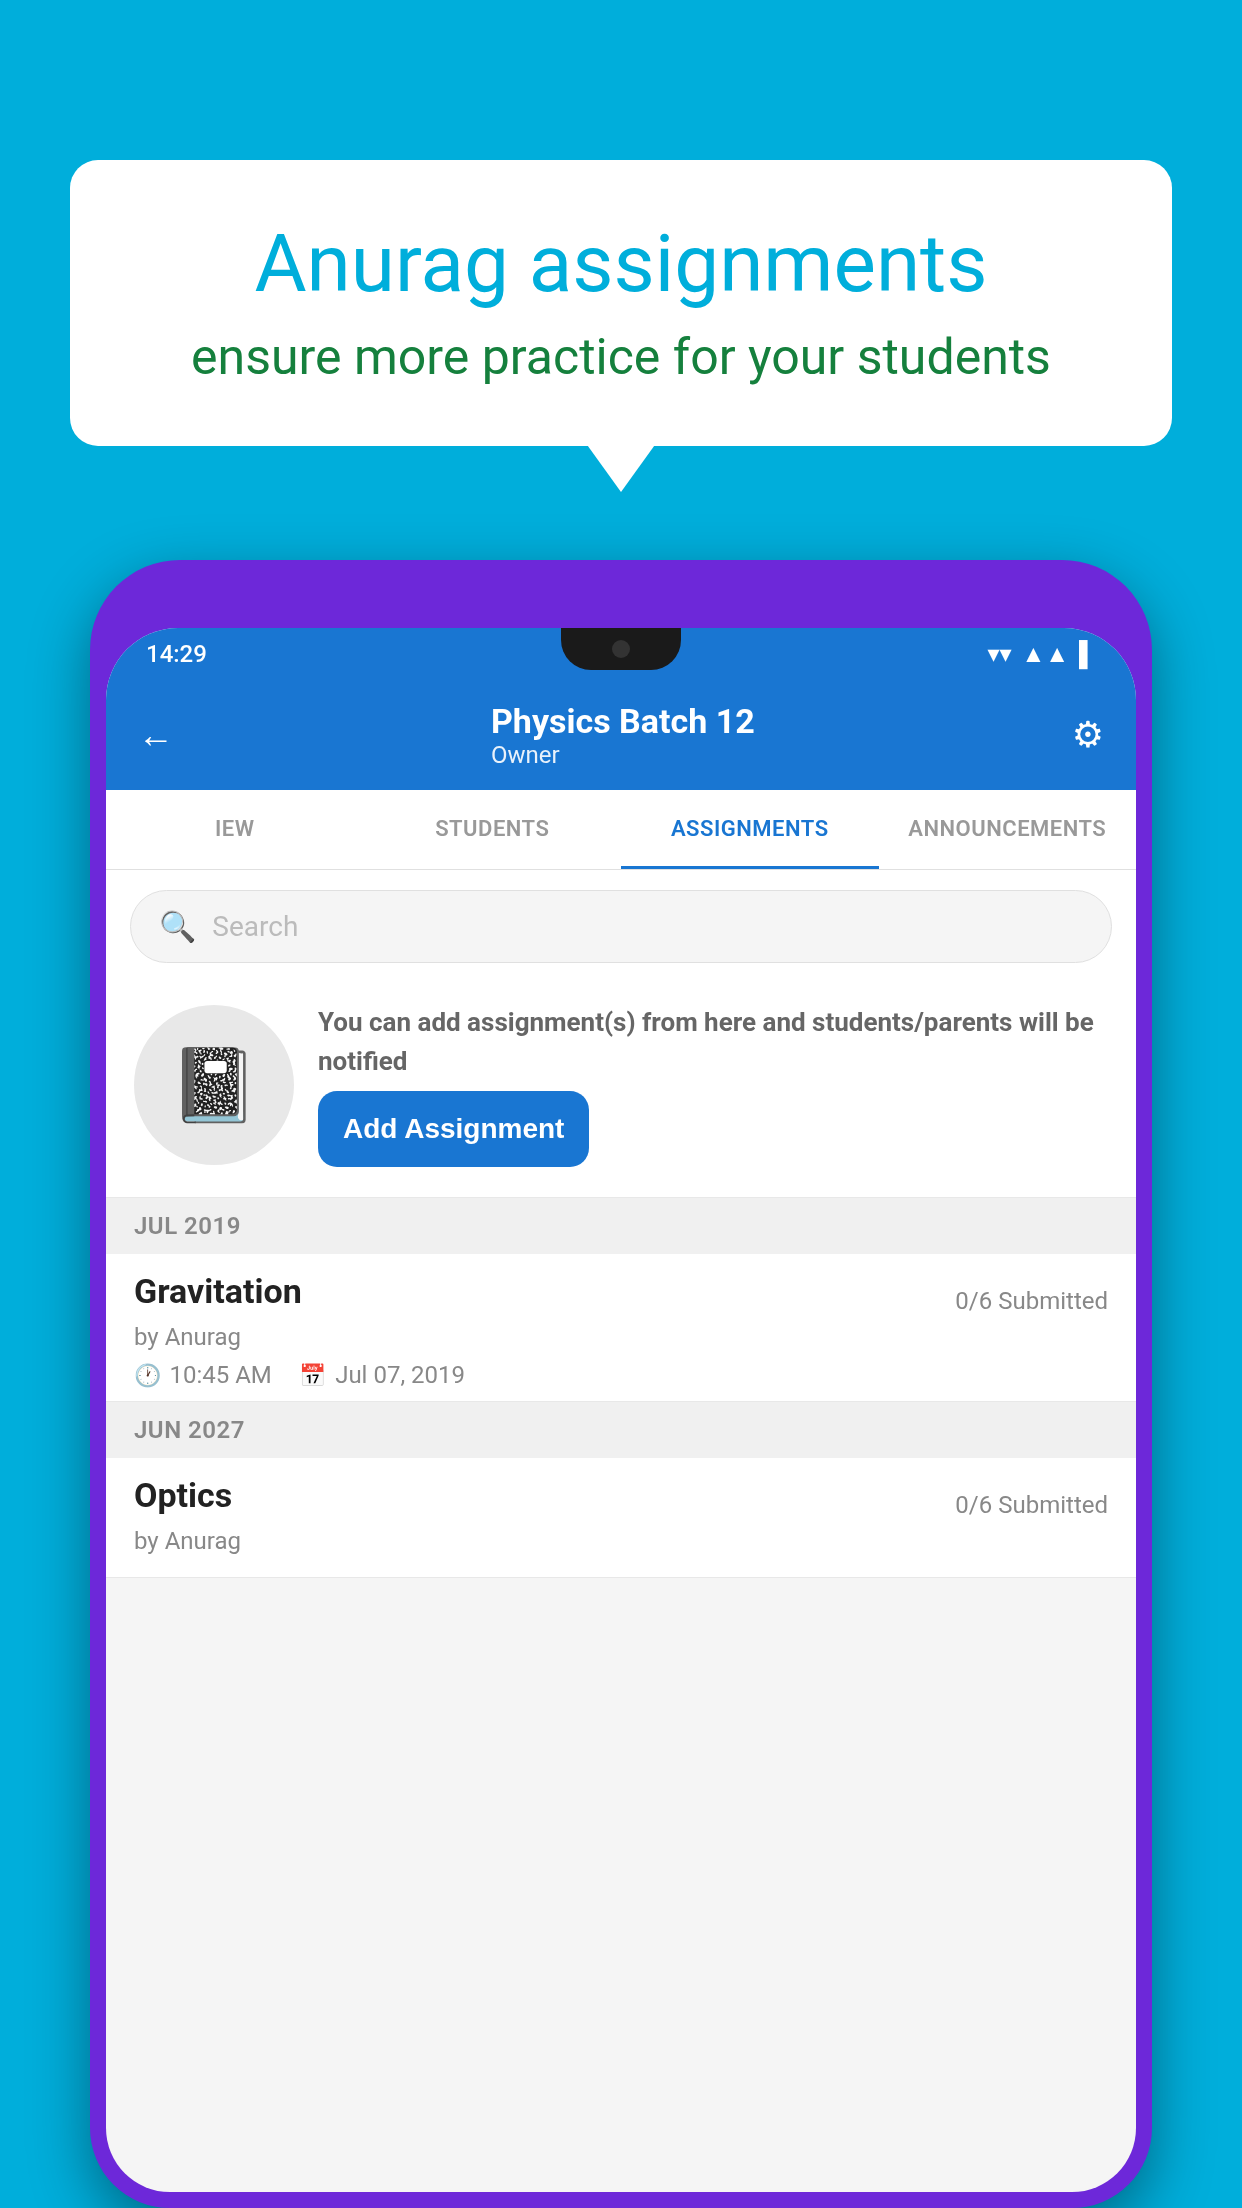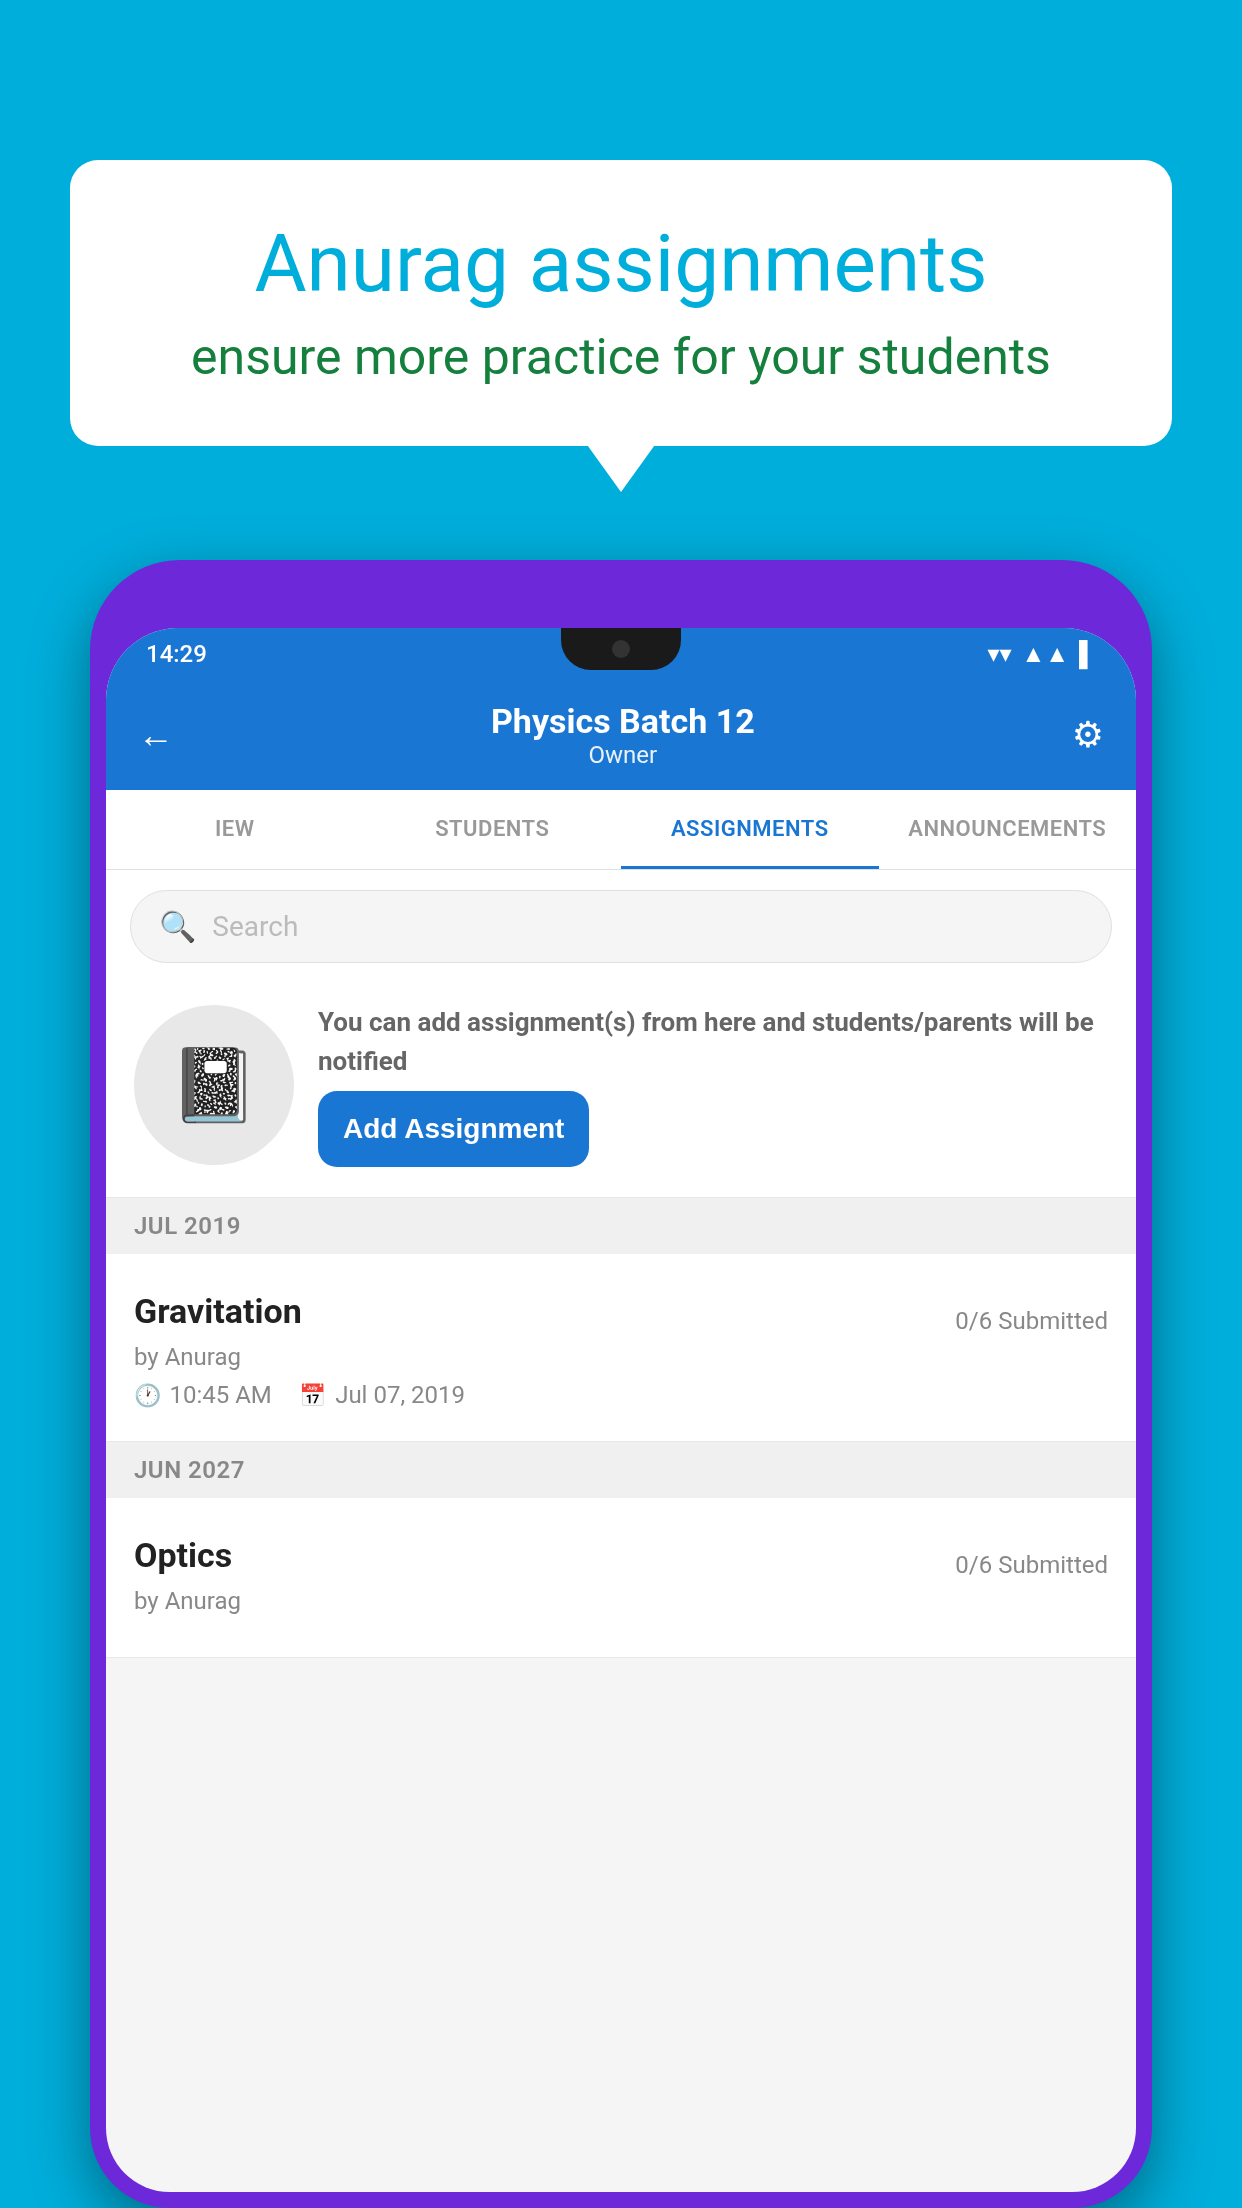--- a/index.html
+++ b/index.html
@@ -132,21 +132,21 @@
       background: #1976D2;
       height: 110px;
       display: flex;
       align-items: center;
       justify-content: space-between;
       padding: 0 32px;
       color: white;
     }
 
     .app-bar-center {
-      text-align: center;
+      text-align: left;
     }
 
     .app-bar-title {
       font-size: 34px;
       font-weight: 700;
       color: white;
     }
 
     .app-bar-subtitle {
       font-size: 24px;
@@ -274,21 +274,21 @@
       padding: 14px 28px;
       font-size: 24px;
       color: #888;
       font-weight: 600;
       letter-spacing: 0.5px;
     }
 
     
     .assignment-item {
       background: white;
-      padding: 32px 28px;
+      padding: 12px 28px;
       border-bottom: 1px solid #e8e8e8;
     }
 
     .assignment-row-top {
       display: flex;
       justify-content: space-between;
       align-items: center;
       margin-bottom: 8px;
     }
 

